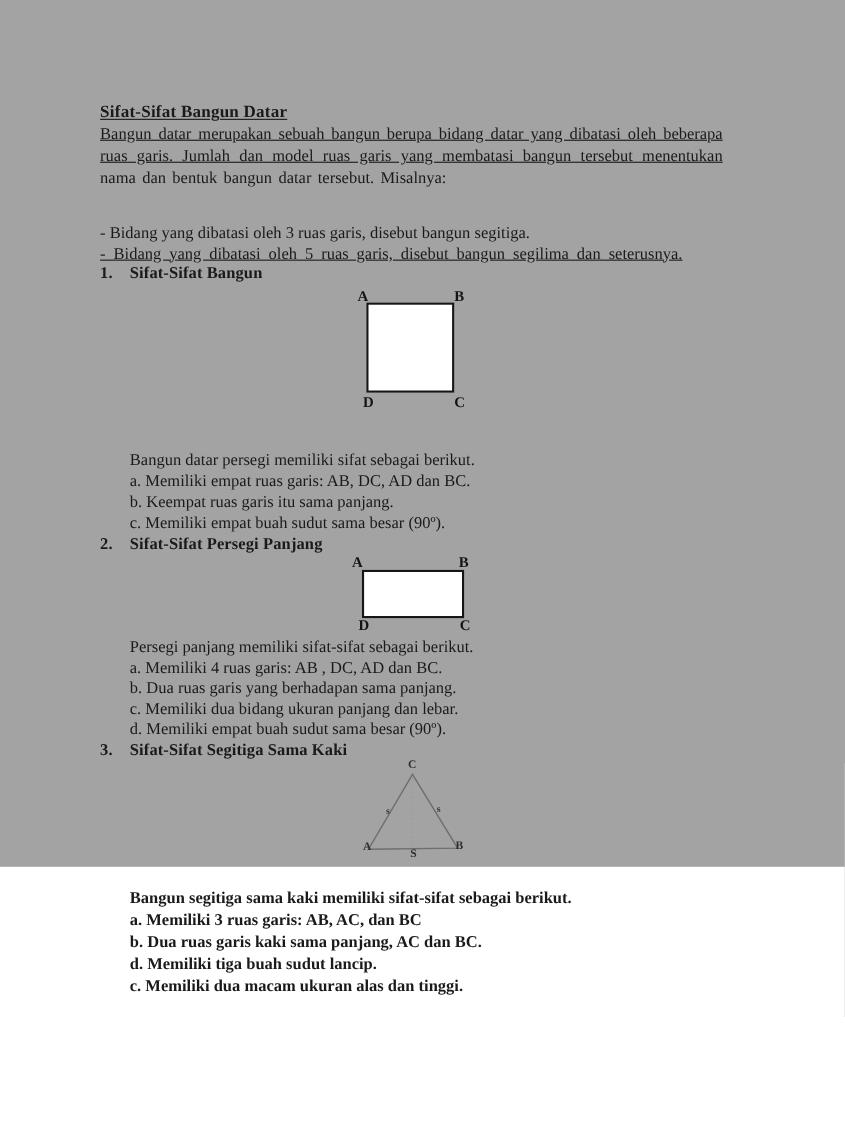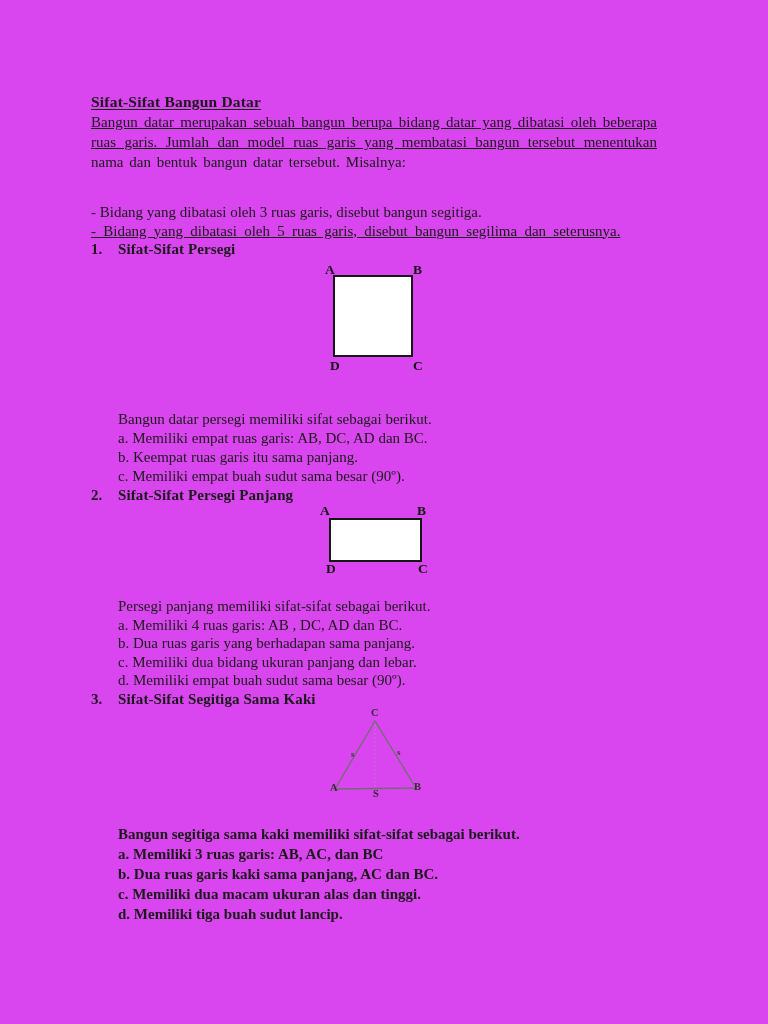--- a/index.html
+++ b/index.html
@@ -5,22 +5,22 @@
   html, body { margin: 0; padding: 0; }
   body {
     width: 768px; height: 1024px;
     background: #ffffff;
     font-family: "Liberation Serif", serif;
     color: #1a1a1a;
     overflow: hidden;
   }
   .page {
     position: relative;
-    width: 768px; height: 1024px;
-    background: #d946ef;
+    width: 768px; height: 788px;
+    background: #a3a3a3;
   }
   .content {
     position: absolute;
     left: 91px; top: 92px;
     width: 566px;
     font-size: 15px;
     line-height: 19px;
   }
   .doc-title {
     font-weight: bold;
@@ -37,21 +37,21 @@
   .bullets { margin-top: 31px; }
   .bullets .bline { line-height: 18.5px; }
   .bullets .spread { word-spacing: 3.5px; text-decoration: underline; }
   .sec-heading { display: flex; font-weight: bold; line-height: 19px; letter-spacing: .1px; }
   .sec-num { width: 27px; flex: none; }
   .sec-lines { margin-left: 27px; }
   .lh19 .sline { line-height: 19px; }
   .lh186 .sline { line-height: 18.6px; }
   .lh20 .sline { line-height: 20px; }
   .sec1-lines { margin-top: 34px; }
-  .sec2-lines { margin-top: 17px; }
+  .sec2-lines { }
   .sec3-lines { margin-top: 17px; font-weight: bold; }
   .diagram { position: relative; }
   .d-square { height: 114px; margin-top: 3px; }
   .d-rect   { height: 78px;  margin-top: -3px; }
   .d-tri    { height: 100px; margin-top: -2px; }
   .corner {
     position: absolute;
     font-weight: bold;
     font-size: 13.5px;
     line-height: 14px;
@@ -95,21 +95,21 @@
       <div class="pline lastline">nama dan bentuk bangun datar tersebut. Misalnya:</div>
     </div>
 
     <div class="bullets">
       <div class="bline">- Bidang yang dibatasi oleh 3 ruas garis, disebut bangun segitiga.</div>
       <div class="bline spread">- Bidang yang dibatasi oleh 5 ruas garis, disebut bangun segilima dan seterusnya.</div>
     </div>
 
     <div class="sec-heading">
       <span class="sec-num">1.</span>
-      <span>Sifat-Sifat Persegi</span>
+      <span>Sifat-Sifat Bangun</span>
     </div>
 
     <div class="diagram d-square">
       <span class="corner" style="left:234px; top:1px;">A</span>
       <span class="corner" style="left:322px; top:1px;">B</span>
       <div class="shape-outline sq-box"></div>
       <span class="corner" style="left:239px; top:97px;">D</span>
       <span class="corner" style="left:322px; top:97px;">C</span>
     </div>
 
@@ -156,18 +156,18 @@
       <span class="tri-s" style="left:306px; top:41px;">s</span>
       <span class="tri-label" style="left:239px; top:76px;">A</span>
       <span class="tri-label" style="left:282px; top:82px;">S</span>
       <span class="tri-label" style="left:323px; top:75px;">B</span>
     </div>
 
     <div class="sec-lines sec3-lines lh20">
       <div class="sline">Bangun segitiga sama kaki memiliki sifat-sifat sebagai berikut.</div>
       <div class="sline">a. Memiliki 3 ruas garis: AB, AC, dan BC</div>
       <div class="sline">b. Dua ruas garis kaki sama panjang, AC dan BC.</div>
+      <div class="sline">d. Memiliki tiga buah sudut lancip.</div>
       <div class="sline">c. Memiliki dua macam ukuran alas  dan tinggi.</div>
-      <div class="sline">d. Memiliki tiga buah sudut lancip.</div>
     </div>
 
   </div>
 </div>
 
 </body></html>

